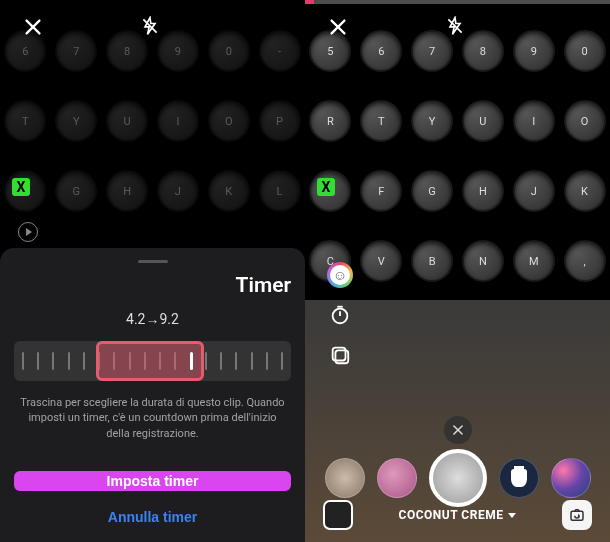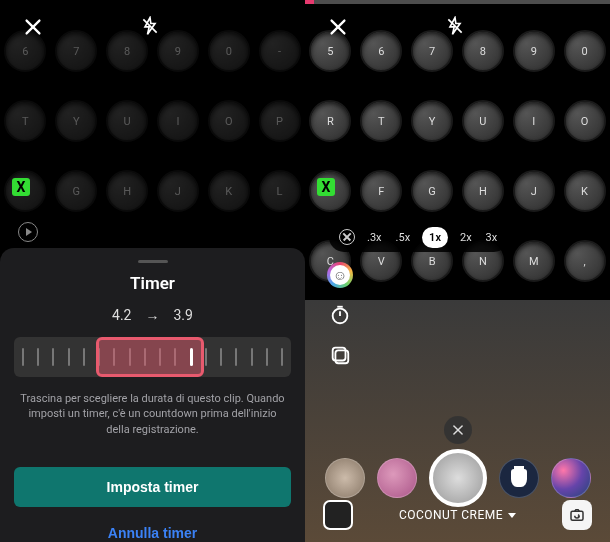--- a/index.html
+++ b/index.html
@@ -21,29 +21,29 @@
   .icon { color:#fff; stroke:#fff; }
   .close-tl { position:absolute; left:22px; top:16px; width:22px; height:22px; }
   .close-tl svg, .flash svg, .close2 svg, .flash2 svg { width:100%; height:100%; }
   .flash { position:absolute; left:140px; top:16px; width:20px; height:20px; }
   .play { position:absolute; left:18px; top:222px; width:20px; height:20px; border:1.5px solid #888; border-radius:50%; display:flex; align-items:center; justify-content:center; }
   .play::after{ content:""; border-left:6px solid #888; border-top:4px solid transparent; border-bottom:4px solid transparent; margin-left:2px;}
 
   
   .sheet { position:absolute; left:0; right:0; bottom:0; top:248px; background:#1d1d1f; border-radius:14px 14px 0 0; padding:12px 14px 16px; color:#fff; text-align:center; }
   .grab { width:30px; height:3px; background:#555; border-radius:2px; margin:0 auto 10px; }
-  .sheet h2 { font-size:17px; font-weight:600; margin-bottom:14px; }
-  .times { font-size:14px; color:#ddd; margin-bottom:14px; display:flex; justify-content:center; gap:14px; align-items:center; }
+  .sheet h2 { font-size:21px; font-weight:600; margin-bottom:14px;text-align:right; }
+  .times { font-size:14px; color:#ddd; margin-bottom:14px; display:flex; justify-content:center; align-items:center; }
   .ruler { position:relative; height:40px; background:#333; border-radius:6px; display:flex; align-items:center; padding:0 8px; margin-bottom:14px; }
   .tick { width:2px; height:18px; background:#777; border-radius:1px; }
   .ticks { display:flex; gap:12px; width:100%; justify-content:space-between; }
   .sel { position:absolute; left:82px; width:108px; top:0; bottom:0; border:3px solid #e85a6e; border-radius:6px; background:rgba(232,90,110,.45); }
   .sel::after { content:""; position:absolute; right:8px; top:8px; bottom:8px; width:3px; background:#fff; border-radius:2px; }
   .desc { font-size:11px; color:#a2a2a7; line-height:1.4; margin-bottom:30px; padding:0 6px; }
-  .btn-primary { background:#0f766e; color:#fff; border:none; width:100%; padding:12px; border-radius:6px; font-size:14px; font-weight:600; margin-bottom:10px; }
+  .btn-primary { background:#d946ef; color:#fff; border:none; width:100%; padding:2px; border-radius:6px; font-size:14px; font-weight:600; margin-bottom:10px; }
   .btn-link { background:none; border:none; color:#3b82f6; font-size:14px; font-weight:600; width:100%; padding:8px; }
 
   
   .close2 { position:absolute; left:22px; top:16px; width:22px; height:22px; }
   .flash2 { position:absolute; left:140px; top:16px; width:20px; height:20px; }
   .topbar { position:absolute; top:0; left:0; right:0; height:4px; background:linear-gradient(90deg,#e6396e 3%, rgba(255,255,255,.3) 3%);}
 
   
   .zoom { position:absolute; left:24px; top:222px; height:30px; background:rgba(0,0,0,.85); border-radius:16px; display:flex; align-items:center; padding:0 10px; gap:10px; color:#ddd; font-size:11px; }
   .zoom .zx { width:16px; height:16px; border:1.5px solid #ccc; border-radius:50%; position:relative; display:flex; align-items:center; justify-content:center;}
@@ -68,21 +68,21 @@
   .fxdot.d1 { background: radial-gradient(circle,#cba,#876);}
   .fxdot.d2 { background: radial-gradient(circle at 40% 40%,#d9b,#a58);}
   .fxdot.d4 { background:#1b2740; display:flex;align-items:center;justify-content:center;}
   .fxdot.d4::after{content:"";width:16px;height:18px;background:#fff;border-radius:3px 3px 6px 6px / 3px 3px 8px 8px; box-shadow: 0 -6px 0 -3px #fff;}
   .fxdot.d5 { background: radial-gradient(circle at 30% 30%,#f7a,#64a,#247);}
   .shutter { width:58px; height:58px; border-radius:50%; border:4px solid #fff; background: radial-gradient(circle,#ddd,#999); }
 
   
   .btmrow { position:absolute; left:0; right:0; bottom:12px; display:flex; align-items:center; justify-content:space-between; padding:0 18px; }
   .gal { width:30px; height:30px; border-radius:7px; background:#222; border:2px solid #fff; }
-  .fxname { color:#fff; font-size:12px; font-weight:400; letter-spacing:.5px; display:flex; align-items:center; gap:5px; }
+  .fxname { color:#fff; font-size:12px; font-weight:700; letter-spacing:.5px; display:flex; align-items:center; gap:5px; }
   .fxname::after{ content:""; border-left:4px solid transparent; border-right:4px solid transparent; border-top:5px solid #fff;}
   .flip { width:30px; height:30px; border-radius:8px; background:#f5f5f5; display:flex; align-items:center; justify-content:center; }
 </style>
 </head>
 <body>
 
 <div class="container">
 
   <div class="pane left">
     <div class="kbbg">
@@ -126,21 +126,21 @@
     </div>
     <div class="annX">X</div>
     <div class="play"></div>
 
     <div class="sheet">
       <div class="grab"></div>
       <h2>Timer</h2>
       <div class="times">
         <span>4.2</span>
         <span>→</span>
-        <span>3.9</span>
+        <span>9.2</span>
       </div>
       <div class="ruler">
         <div class="ticks">
           <span class="tick"></span>
             <span class="tick"></span>
             <span class="tick"></span>
             <span class="tick"></span>
             <span class="tick"></span>
             <span class="tick"></span>
             <span class="tick"></span>
@@ -208,28 +208,20 @@
         </svg>
     </div>
     <div class="flash2 icon">
       <svg viewBox="0 0 24 24" fill="none" stroke="#fff" stroke-width="2">
           <polygon points="12,2 6,13 11,13 9,22 18,9 13,9" fill="none"></polygon>
           <line x1="4" y1="4" x2="20" y2="20"></line>
         </svg>
     </div>
     <div class="annX">X</div>
 
-    <div class="zoom">
-      <span class="zx"></span>
-      <span class="zitem">.3x</span>
-      <span class="zitem">.5x</span>
-      <span class="zitem active">1x</span>
-      <span class="zitem">2x</span>
-      <span class="zitem">3x</span>
-    </div>
 
     <div class="sidetools">
       <div class="stool">
           <div class="emoji-ring"></div>
         </div>
       <div class="stool">
         <svg viewBox="0 0 24 24" width="22" height="22" fill="none" stroke="#fff" stroke-width="2">
             <circle cx="12" cy="13" r="8"></circle>
             <line x1="12" y1="13" x2="12" y2="8"></line>
             <line x1="9" y1="3" x2="15" y2="3"></line>

